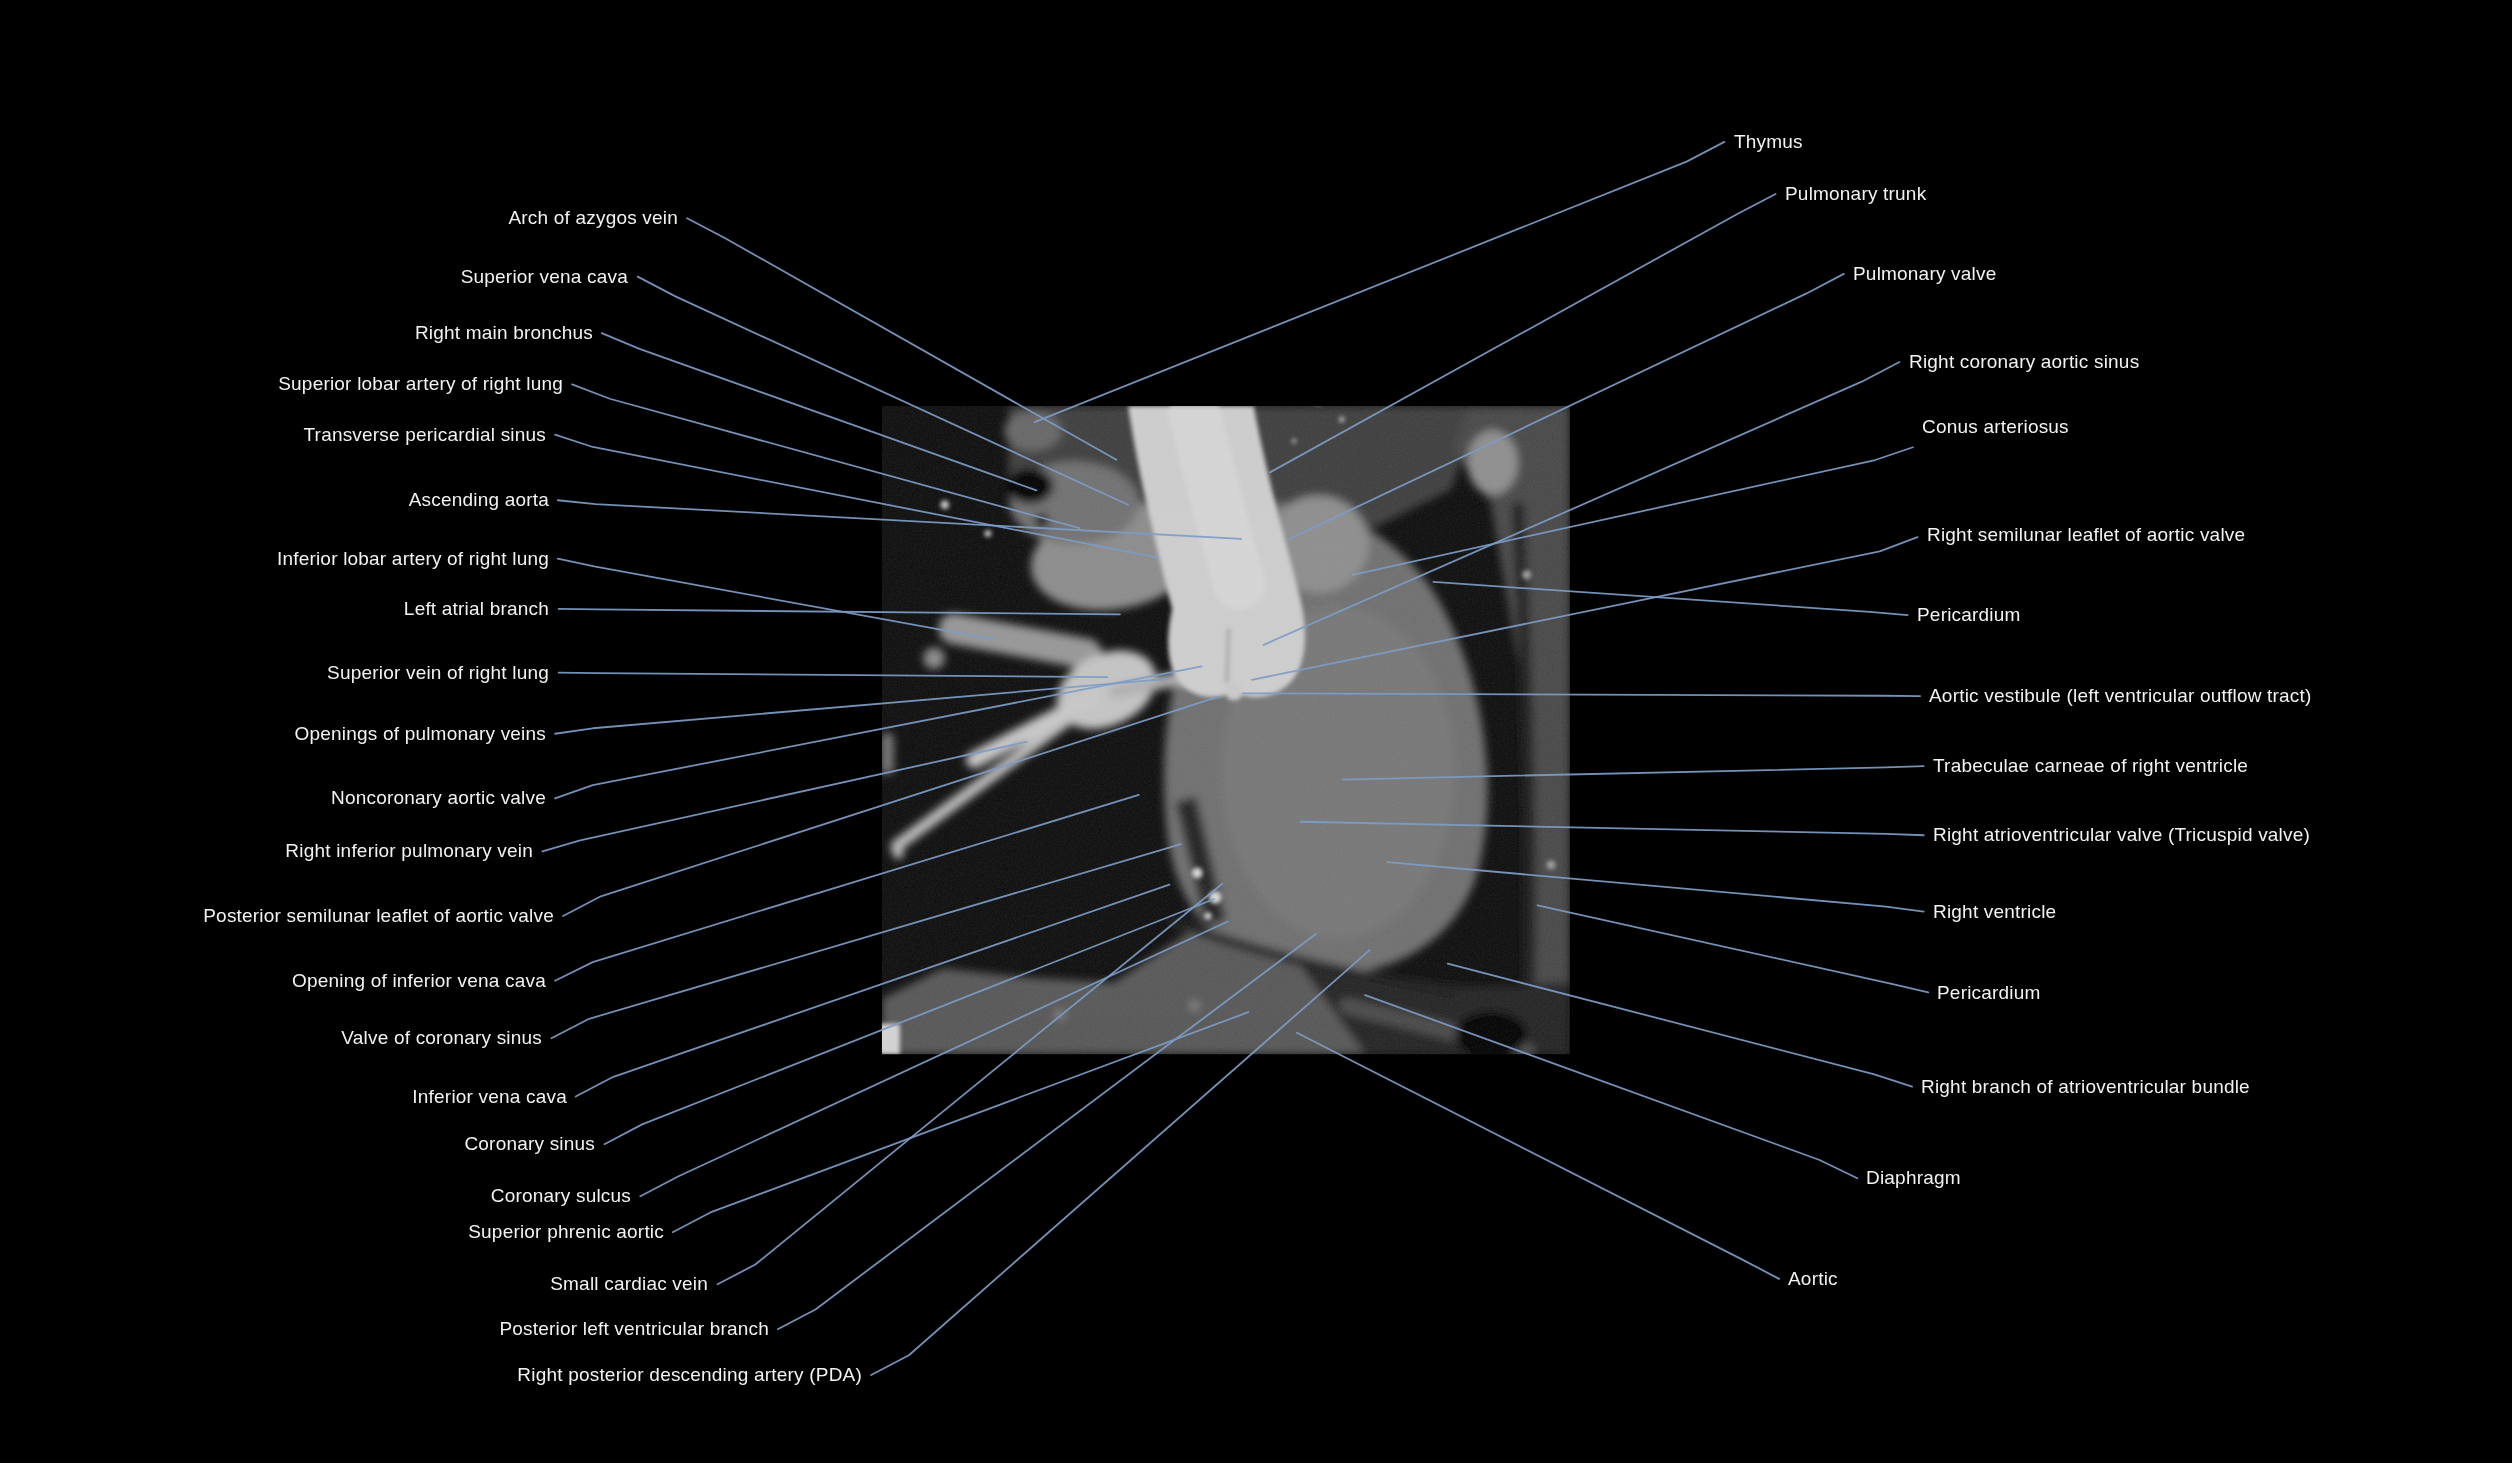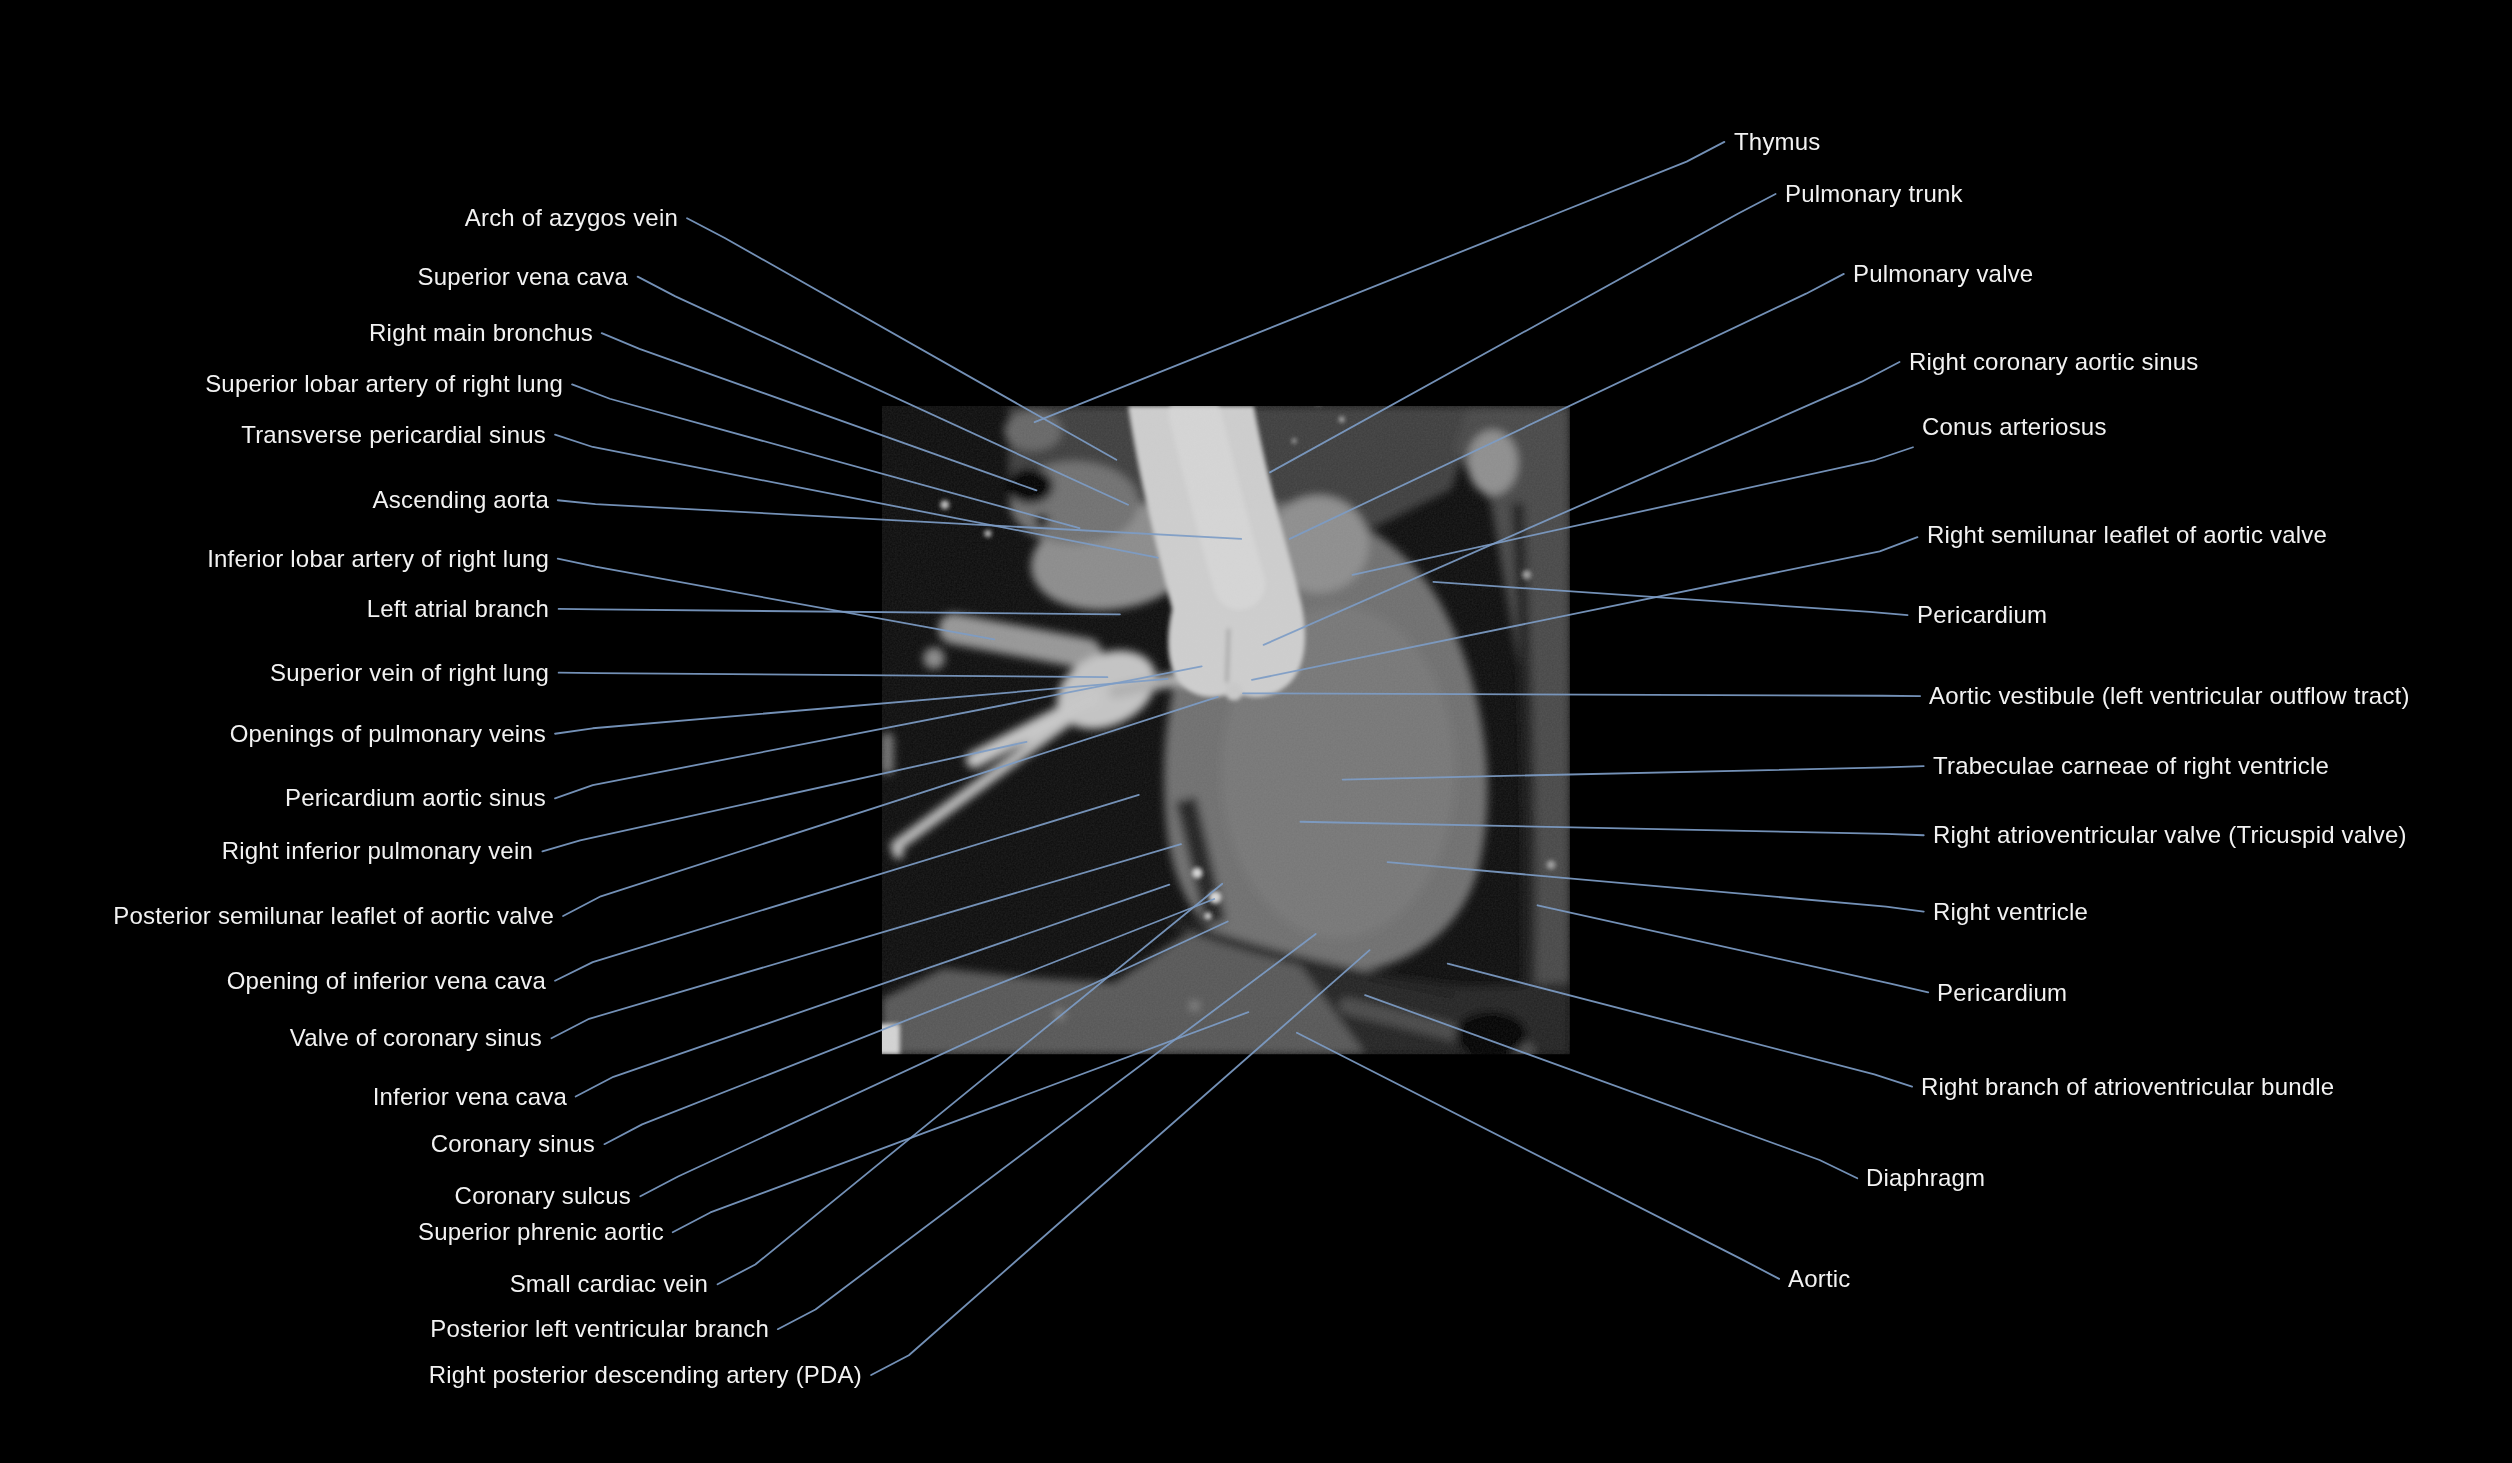--- a/index.html
+++ b/index.html
@@ -6,21 +6,21 @@
   #stage{
     position:relative;
     width:2512px;height:1463px;
     background:var(--bg,#000);
     overflow:hidden;
     font-family:"Liberation Sans",sans-serif;
   }
   #ct-svg{position:absolute;left:0;top:0;}
   .label{
     position:absolute;
-    font-size:24px;
+    font-size:19px;
     line-height:1.15;
     color:var(--labelColor,#f2f2f2);
     white-space:nowrap;
     transform:translateY(-52%);
     text-shadow:0 0.9px 1.8px rgba(0,0,0,.85);
     letter-spacing:0.2px;
   }
   #leader-lines polyline{
     fill:none;
     stroke:var(--lineColor,#7d9cc6);
@@ -169,21 +169,21 @@
       <div class="label left" style="right: 1834px; top: 218px;">Arch of azygos vein</div>
       <div class="label left" style="right: 1884px; top: 277px;">Superior vena cava</div>
       <div class="label left" style="right: 1919px; top: 333px;">Right main bronchus</div>
       <div class="label left" style="right: 1949px; top: 384px;">Superior lobar artery of right lung</div>
       <div class="label left" style="right: 1966px; top: 435px;">Transverse pericardial sinus</div>
       <div class="label left" style="right: 1963px; top: 500px;">Ascending aorta</div>
       <div class="label left" style="right: 1963px; top: 559px;">Inferior lobar artery of right lung</div>
       <div class="label left" style="right: 1963px; top: 609px;">Left atrial branch</div>
       <div class="label left" style="right: 1963px; top: 673px;">Superior vein of right lung</div>
       <div class="label left" style="right: 1966px; top: 734px;">Openings of pulmonary veins</div>
-      <div class="label left" style="right: 1966px; top: 798px;">Pericardium aortic sinus</div>
+      <div class="label left" style="right: 1966px; top: 798px;">Noncoronary aortic valve</div>
       <div class="label left" style="right: 1979px; top: 851px;">Right inferior pulmonary vein</div>
       <div class="label left" style="right: 1958px; top: 916px;">Posterior semilunar leaflet of aortic valve</div>
       <div class="label left" style="right: 1966px; top: 981px;">Opening of inferior vena cava</div>
       <div class="label left" style="right: 1970px; top: 1038px;">Valve of coronary sinus</div>
       <div class="label left" style="right: 1945px; top: 1097px;">Inferior vena cava</div>
       <div class="label left" style="right: 1917px; top: 1144px;">Coronary sinus</div>
       <div class="label left" style="right: 1881px; top: 1196px;">Coronary sulcus</div>
       <div class="label left" style="right: 1848px; top: 1232px;">Superior phrenic aortic</div>
       <div class="label left" style="right: 1804px; top: 1284px;">Small cardiac vein</div>
       <div class="label left" style="right: 1743px; top: 1329px;">Posterior left ventricular branch</div>

